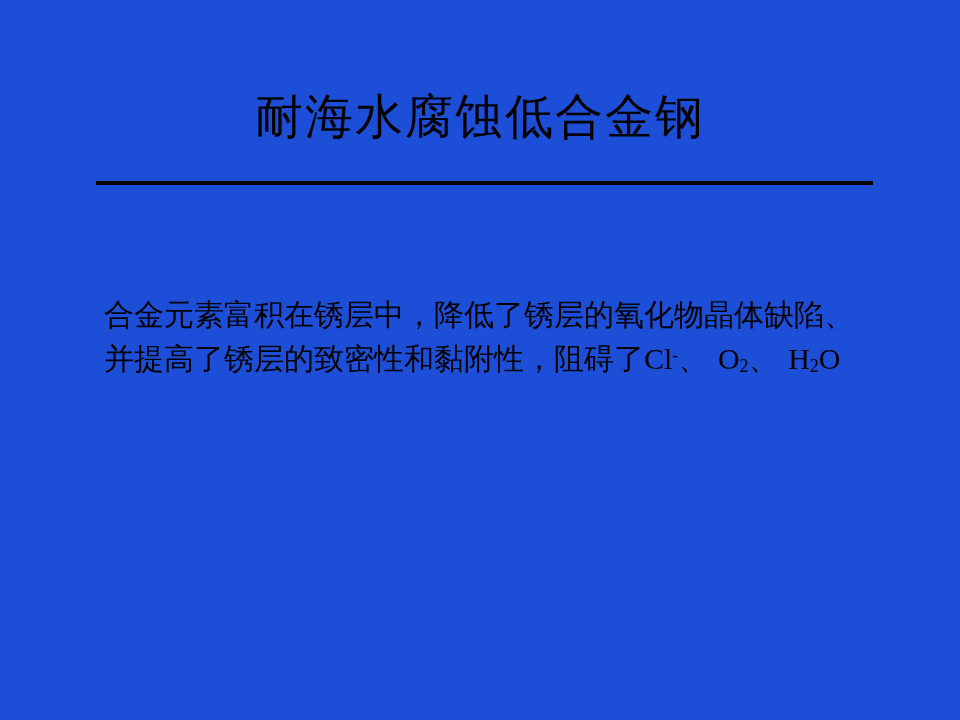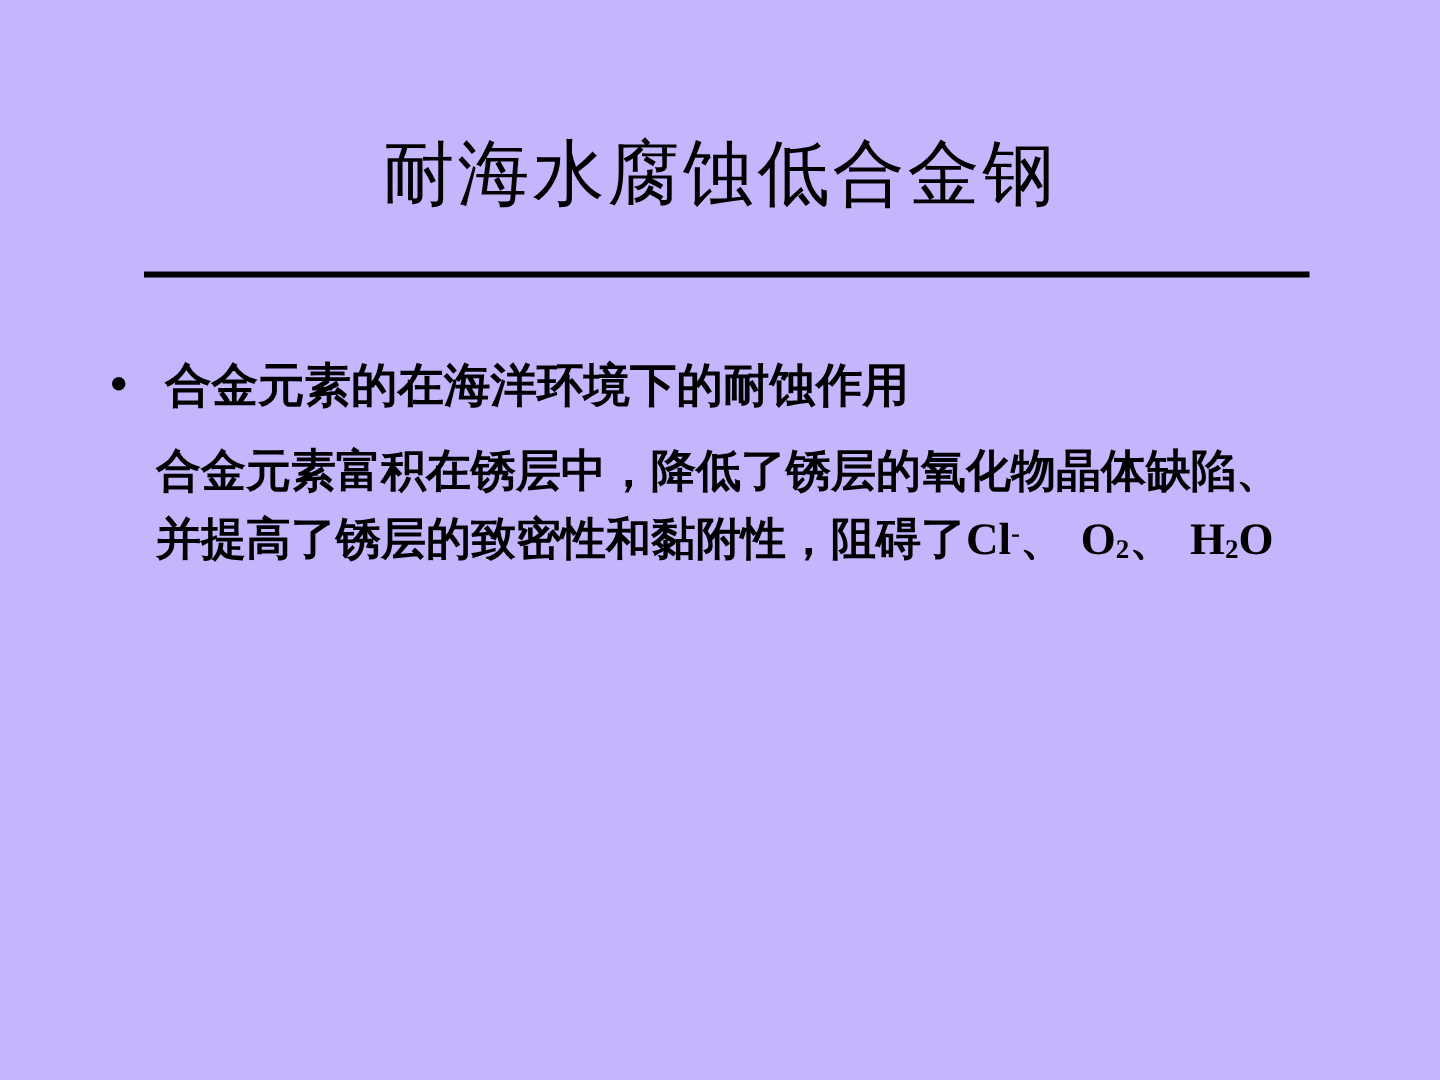--- a/index.html
+++ b/index.html
@@ -4,21 +4,21 @@
 <style>
   html, body {
     margin: 0;
     padding: 0;
     background: #3366FF;
   }
   .slide {
     position: relative;
     width: 960px;
     height: 720px;
-    background: #c4b5fd;
+    background: #1d4ed8;
     overflow: hidden;
     color: #000;
     font-family: "DejaVu Sans", "Liberation Sans", sans-serif;
   }
   .title {
     position: absolute;
     top: 86px;
     left: 0;
     width: 100%;
     text-align: center;
@@ -57,21 +57,20 @@
     position: absolute;
     left: 104px;
     top: 294px;
     width: 820px;
     font-size: 30px;
     font-weight: 500;
     line-height: 41px;
   }
   .para .line {
     white-space: nowrap;
-    font-weight: bold;
   }
   .latin {
     font-family: "Liberation Serif", "DejaVu Serif", serif;
   }
   .sup {
     font-size: 0.6em;
     vertical-align: 0.45em;
   }
   .sub {
     font-size: 0.6em;
@@ -80,22 +79,19 @@
 </style>
 </head>
 <body>
 
 <div class="slide">
 
   <div class="title">耐海水腐蚀低合金钢</div>
 
   <div class="divider"></div>
 
-  <div class="bullet-row">
-    <span class="bullet-marker">•</span><span>合金元素的在海洋环境下的耐蚀作用</span>
-  </div>
 
   <div class="para">
     <div class="line">合金元素富积在锈层中，降低了锈层的氧化物晶体缺陷、</div>
     <div class="line"><span>并提高了锈层的致密性和黏附性，阻碍了</span><span class="latin">Cl</span><span class="latin sup">-</span><span>、 </span><span class="latin">O</span><span class="latin sub">2</span><span>、 </span><span class="latin">H</span><span class="latin sub">2</span><span class="latin">O</span></div>
   </div>
 
 </div>
 
 </body></html>

